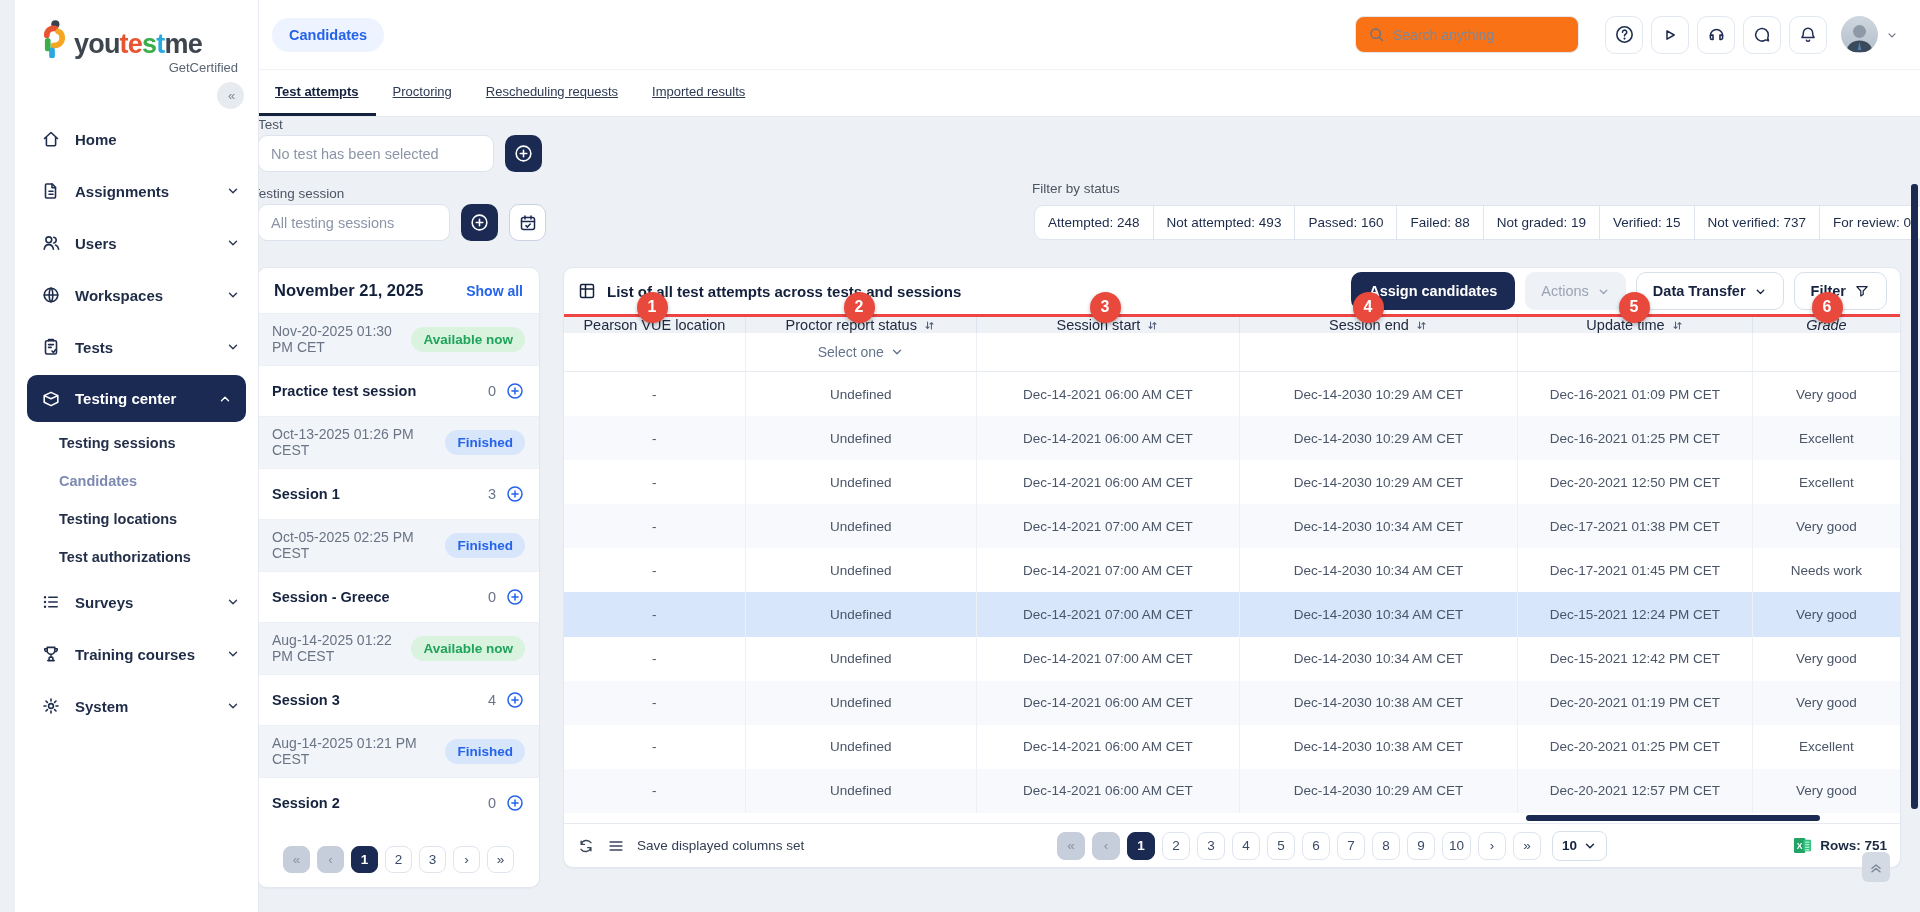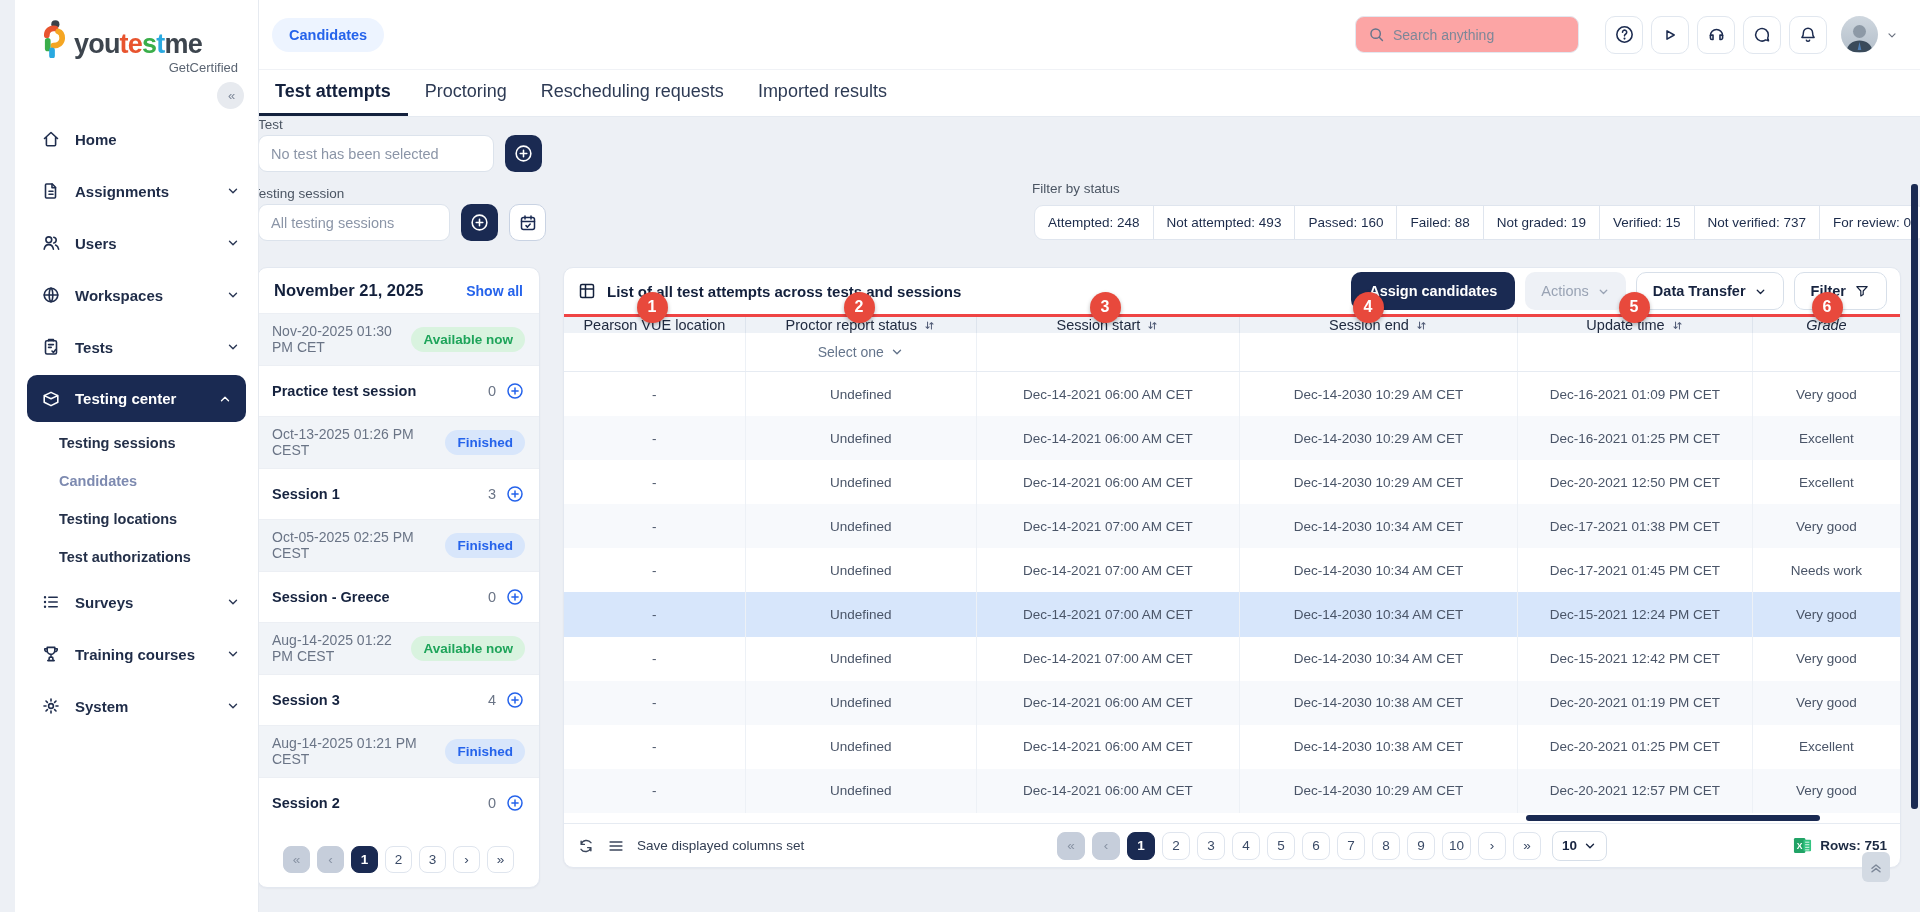--- a/index.html
+++ b/index.html
@@ -32,37 +32,37 @@
   .subnav .sub-item { height:38px; display:flex; align-items:center; padding-left:44px; font-size:14.5px;
                       font-weight:600; color:#243049; cursor:pointer; }
   .subnav .sub-item.active { color:#7d8ab0; }
 
   
   .topbar { position:absolute; left:244px; top:0; width:1676px; height:70px; background:#fff;
             display:flex; align-items:center; border-bottom:1px solid #f0f2f6; z-index:5; }
   .crumb { margin-left:28px; background:#edf4ff; color:#2563eb; font-weight:600; font-size:14.5px;
            padding:9px 17px; border-radius:18px; cursor:pointer; }
   .topbar-right { margin-left:auto; margin-right:22px; display:flex; align-items:center; gap:8px; }
-  .searchbox { width:224px; height:37px; background:#fca5a5; border:1px solid #e3e8f0; border-radius:9px;
+  .searchbox { width:224px; height:37px; background:#f97316; border:1px solid #e3e8f0; border-radius:9px;
                display:flex; align-items:center; gap:8px; padding:0 12px; margin-right:18px; }
   .searchbox input { border:none; outline:none; background:transparent; font-family:inherit; font-size:14px;
                      color:#334155; width:150px; }
   .searchbox input::placeholder { color:#7d8798; }
   .tool-btn { width:38px; height:38px; border:1px solid #e1e7ef; border-radius:10px; background:#fff;
               display:flex; align-items:center; justify-content:center; color:#1d2c50; cursor:pointer; }
   .avatar { width:37px; height:37px; border-radius:50%; overflow:hidden; position:relative; cursor:pointer;
             background:linear-gradient(180deg,#cfd7df 0%,#b4bfca 100%); margin-left:6px; }
   .avatar svg { position:absolute; left:0; top:2px; }
   .caret { color:#6b7避280; color:#6b7280; }
 
   
   .tabsrow { position:absolute; left:244px; top:70px; width:1676px; height:47px; background:#fff;
              border-bottom:1px solid #e5eaf1; display:flex; align-items:stretch; padding-left:14px; z-index:4; }
-  .tab { padding:0 17px; display:flex; align-items:center; font-size:18px; color:#2d3a54; cursor:pointer;
-         border-bottom:3px solid transparent; font-weight:500; }
+  .tab { padding:0 17px; display:flex; align-items:center; font-size:13px; color:#2d3a54; cursor:pointer;
+         border-bottom:3px solid transparent; font-weight:500;text-decoration:underline; }
   .tab.active { font-weight:700; color:#14213d; border-bottom-color:#14213d; }
 
   
   .content { position:absolute; left:244px; top:117px; width:1676px; height:795px; }
   .field-label { position:absolute; font-size:13.5px; color:#4b5563; }
   .inputrow { position:absolute; display:flex; gap:11px; align-items:center; }
   .text-input { height:37px; border:1px solid #dce3ec; border-radius:9px; background:#fff; padding:0 12px;
                 font-family:inherit; font-size:14.5px; color:#334155; outline:none; }
   .text-input::placeholder { color:#8b95a7; }
   .sq-btn-navy { width:37px; height:37px; border-radius:10px; background:#1a2a52; color:#fff; border:none;

